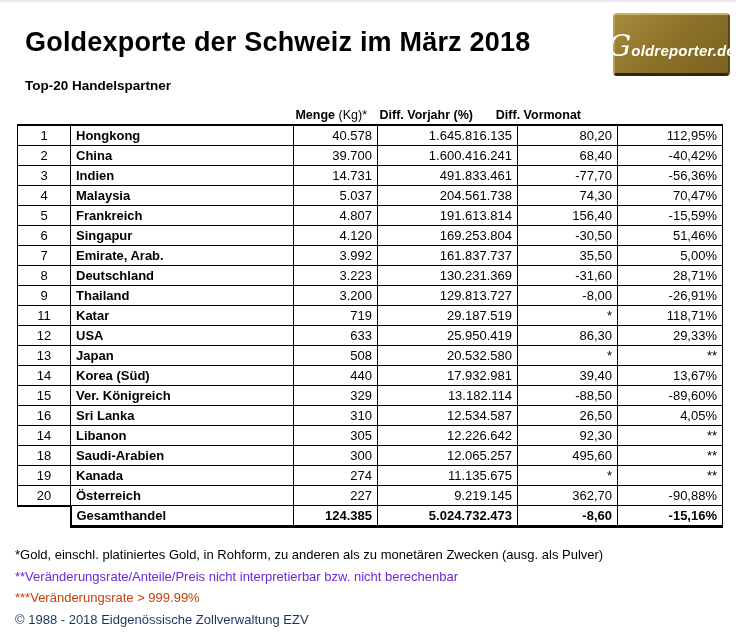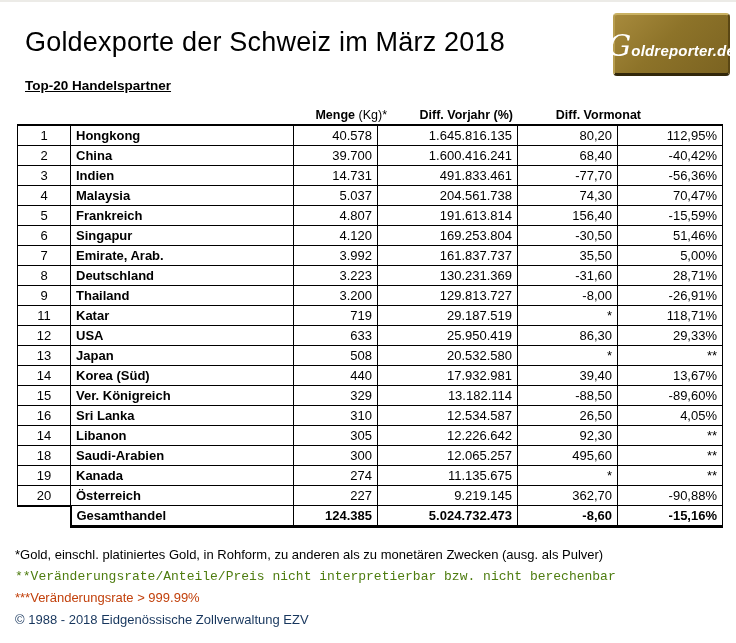--- a/index.html
+++ b/index.html
@@ -9,21 +9,21 @@
     font-family:"Liberation Sans", sans-serif;
     color:#000;
     position:relative;
     overflow:hidden;
     border-top:2px solid #ecebe7;
     box-sizing:border-box;
   }
   .page-title {
     margin:26px 0 0 25px;
     font-size:27px;
-    font-weight:normal;
+    font-weight:bold;
     letter-spacing:0.2px;
     line-height:1.1;
   }
   .logo {
     position:absolute; left:613px; top:11px;
     width:117px; height:63px;
     box-sizing:border-box;
     background:linear-gradient(135deg, #a78a3c 0%, #8d7329 45%, #7b6321 100%);
     border-top:2px solid #c9b162;
     border-left:2px solid #b89e4f;
@@ -36,31 +36,30 @@
   }
   .logo-g {
     font-family:"DejaVu Serif", serif;
     font-style:italic; font-size:29px; line-height:1;
   }
   .logo-rest {
     font-style:italic; font-weight:bold; font-size:15px; letter-spacing:0.2px;
   }
   .subtitle {
     margin:20px 0 12px 25px;
-    font-size:13.5px; font-weight:bold;text-decoration:underline;
+    font-size:13.5px; font-weight:bold;
   }
   .col-headers {
     margin:9px 0 0 17px;
     width:705px;
     display:flex;
     font-size:12.5px;
     align-items:flex-end;
     height:17px;
     box-sizing:border-box;
-    gap:20px;
   }
   .col-h { text-align:right; box-sizing:border-box; white-space:nowrap; }
   .col-h .b { font-weight:bold; }
   .col-h .r { font-weight:normal; }
   .ch-spacer { width:276px; }
   .ch-menge { width:84px; padding-right:10px; }
   .ch-wert { width:140px; padding-right:4px; }
   .ch-vorjahr { width:100px; padding-right:4px;text-align:right; }
   .ch-vormonat { width:105px; padding-right:1px; }
 
@@ -282,16 +281,16 @@
       <td class="c-num">124.385</td>
       <td class="c-num">5.024.732.473</td>
       <td class="c-num">-8,60</td>
       <td class="c-num c-vormonat">-15,16%</td>
     </tr>
   </tbody>
 </table>
 
 <div class="footnotes">
   <div class="footnote" style="color: rgb(0, 0, 0);">*Gold, einschl. platiniertes Gold, in Rohform, zu anderen als zu monetären Zwecken (ausg. als Pulver)</div>
-  <div class="footnote" style="color: #4d7c0f; font-family: Liberation Mono, monospace;">**Veränderungsrate/Anteile/Preis nicht interpretierbar bzw. nicht berechenbar</div>
+  <div class="footnote" style="color: #6d28d9;">**Veränderungsrate/Anteile/Preis nicht interpretierbar bzw. nicht berechenbar</div>
   <div class="footnote" style="color: #c2410c;">***Veränderungsrate &gt; 999.99%</div>
   <div class="footnote" style="color: rgb(23, 54, 93);">© 1988 - 2018 Eidgenössische Zollverwaltung EZV</div>
 </div>
 
 </body></html>

